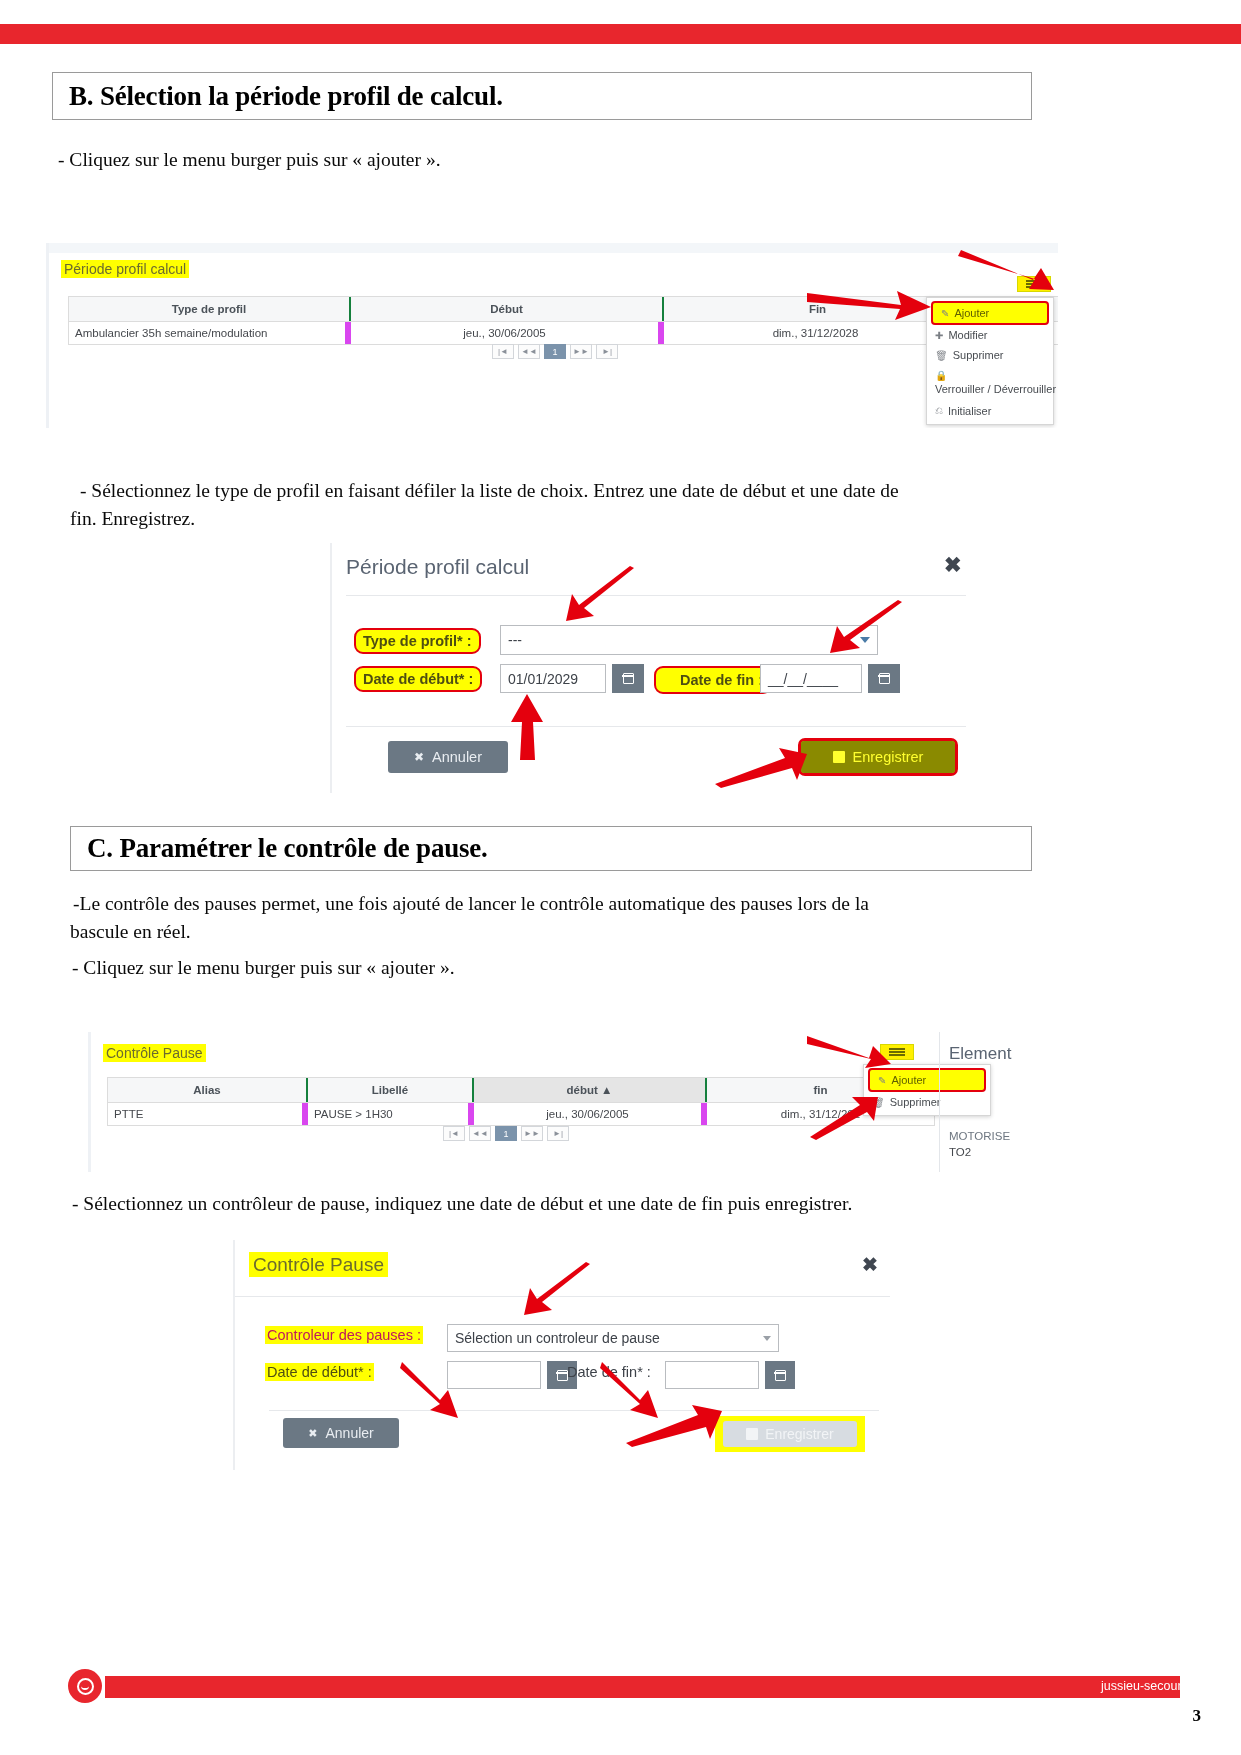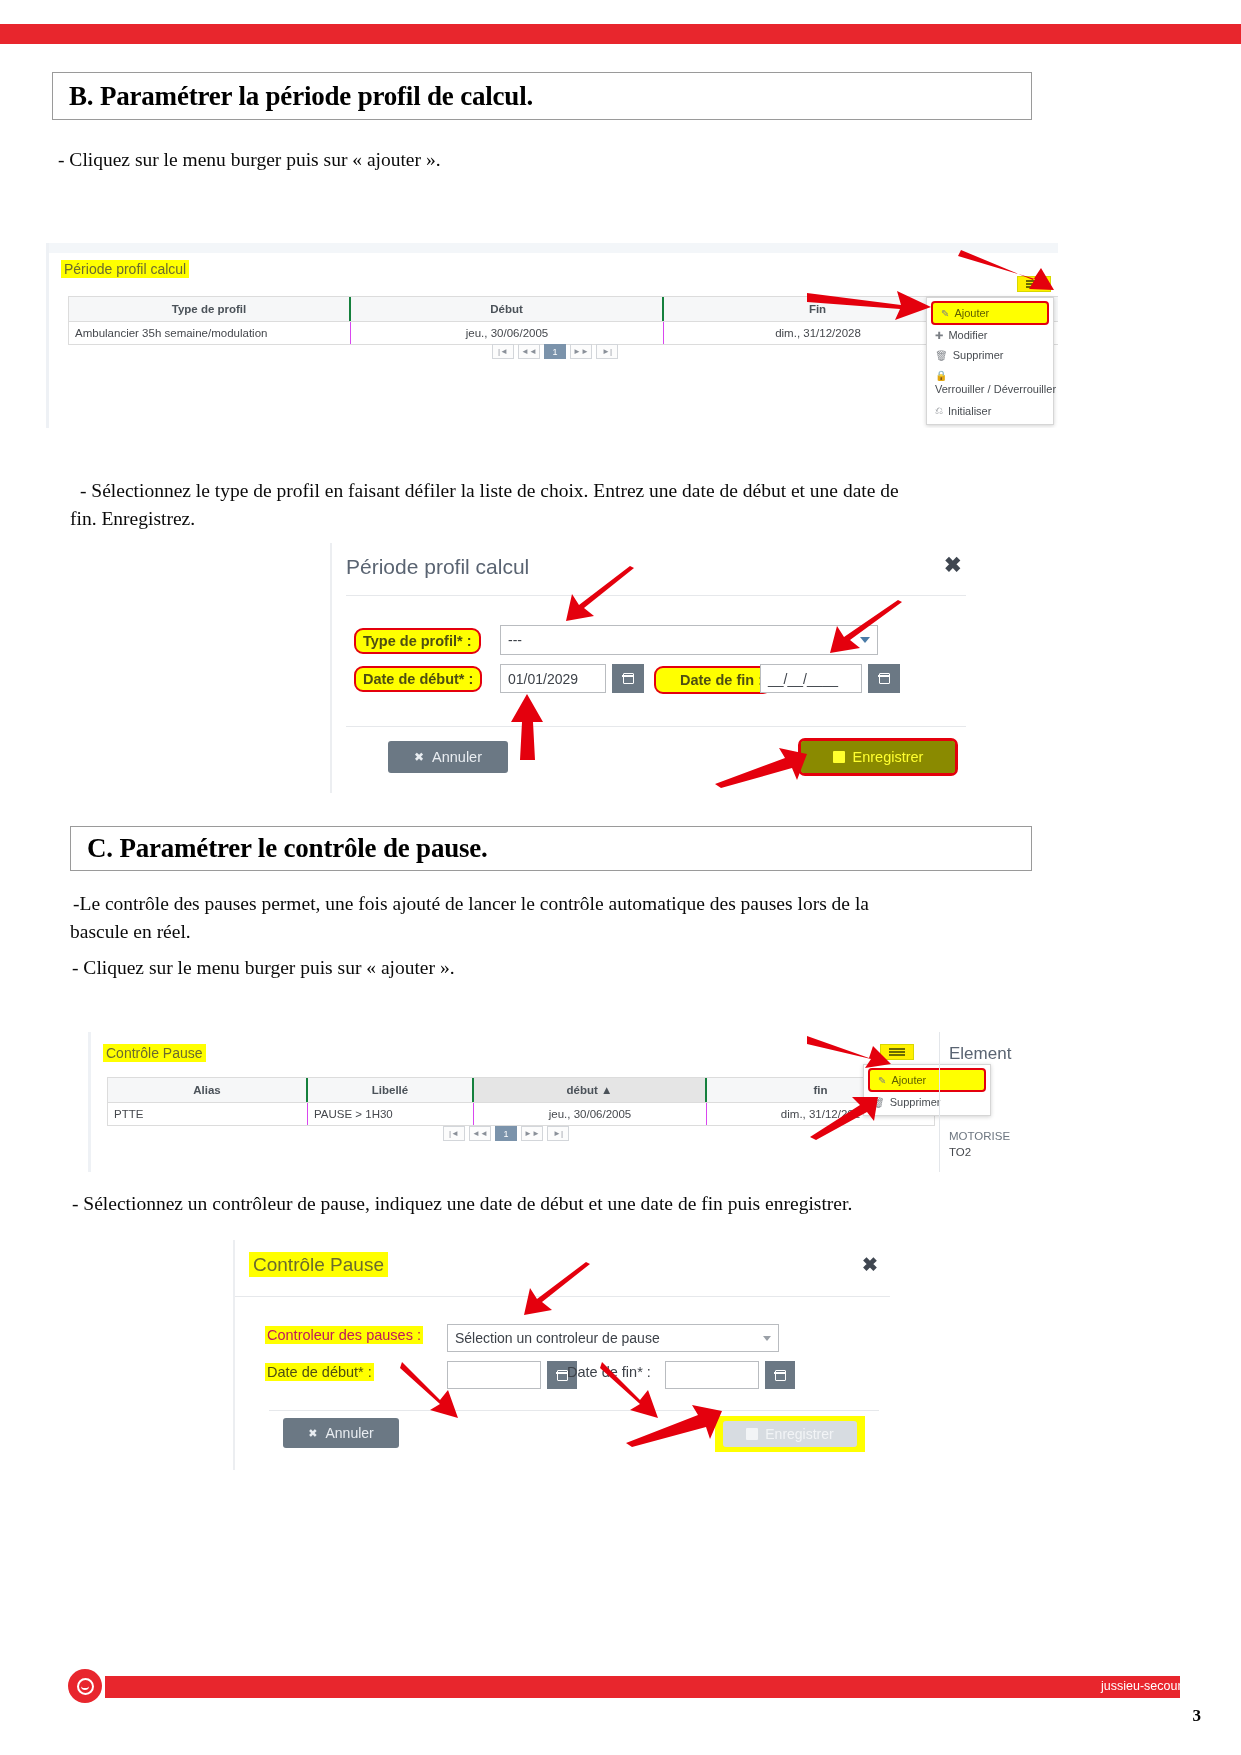--- a/index.html
+++ b/index.html
@@ -63,21 +63,21 @@
   .grid-head {
     display:flex; background:#f6f7f8; border-bottom:1px solid #dcdcdc;
     font-family:"Liberation Sans", sans-serif; font-size:11.5px; color:#4b5259; font-weight:bold;
   }
   .grid-head > div { padding:6px 6px; text-align:center; border-right:2px solid #15803d; }
   .grid-head > div:last-child { border-right:none; }
   .grid-row {
     display:flex; border-bottom:1px solid #dcdcdc; background:#fff;
     font-family:"Liberation Sans", sans-serif; font-size:11.5px; color:#45484d;
   }
-  .grid-row > div { padding:5px 6px; border-right:1px solid #d946ef; }
+  .grid-row > div { padding:5px 6px; border-right:6px solid #d946ef; }
   .grid-row > div:last-child { border-right:none; }
   .c-left { text-align:left; }
   .c-center { text-align:center; }
 
   
   .pager { position:absolute; display:flex; gap:4px; }
   .pg-btn {
     width:22px; height:15px; border:1px solid #d3d6da; background:#fcfcfc;
     display:flex; align-items:center; justify-content:center;
     font-family:"Liberation Sans", sans-serif; font-size:8px; color:#8a9099;
@@ -217,21 +217,21 @@
   }
 </style>
 </head>
 <body>
 
 <div class="page">
 
   <div class="top-bar"></div>
 
   <div class="section-head" style="left:52px; top:72px; width:980px; height:48px;">
-    <span>B. Paramétrer la période profil de calcul.</span>
+    <span>B. Sélection la période profil de calcul.</span>
   </div>
 
   <div class="para" style="left:58px; top:146px; width:900px;">- Cliquez sur le menu burger puis sur « ajouter ».</div>
 
   <div class="shot1">
     <div class="shot1-top-strip"></div>
 
     <div style="position:absolute; left:12px; top:17px;">
       <span class="hl-title">Période profil calcul</span>
     </div>

